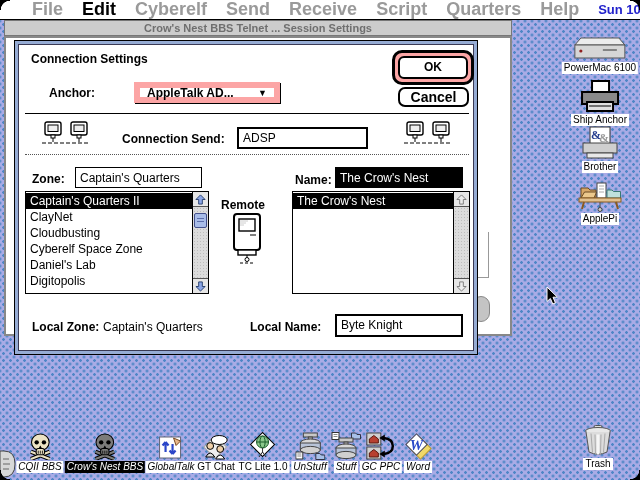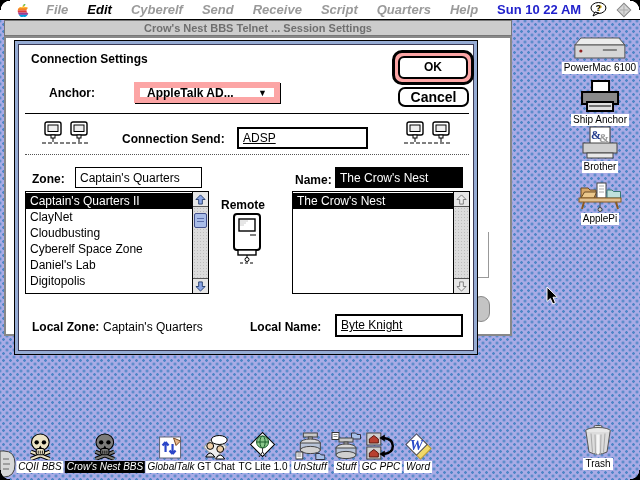--- a/index.html
+++ b/index.html
@@ -14,21 +14,21 @@
     background-size:7px 7px;
     background-position:0 0, 3.5px 3.5px;
   }
   
   .menubar {
     position:absolute; left:0; top:0; width:640px; height:20px;
     background:#fff; border-bottom:1px solid #000;
     display:flex; align-items:center; padding:0 8px; z-index:20;
   }
   .menubar .apple { margin:0 16px 0 8px; }
-  .menu-item { font-weight:bold; font-size:13px; margin-right:19px; color:#000; white-space:nowrap;font-style:italic; }
+  .menu-item { font-weight:bold; font-size:18px; margin-right:19px; color:#000; white-space:nowrap; }
   .menu-item.dim { color:#9a9a9a; }
   .menu-clock { margin-left:auto; font-weight:bold; font-size:13px; color:#2222cc; white-space:nowrap; }
   .menu-icon { margin-left:9px; }
   
   .titlebar {
     position:absolute; left:4px; top:20px; width:508px; height:16px;
     background:#cccccc; border:1px solid #777; z-index:1;
     text-align:center; font-size:11px; font-weight:bold; color:#6f6f6f; line-height:14px;
     white-space:nowrap; overflow:hidden;
   }
@@ -67,21 +67,21 @@
     font-weight:bold; font-size:12px;
   }
   .popup .arrow { margin-left:auto; font-size:9px; }
   .hr-solid { position:absolute; left:10px; top:72px; width:444px; border-top:1px solid #000; }
   .hr-dot   { position:absolute; left:10px; top:113px; width:444px; border-top:1px dotted #555; }
   .macs-left  { position:absolute; left:26px;  top:80px; }
   .macs-right { position:absolute; left:388px; top:80px; }
   .ct-label { position:absolute; left:107px; top:91px; }
   .field {
     background:#fff; border:2px solid #000; font-size:12px; padding:2px 4px;
-    white-space:nowrap; overflow:hidden;text-decoration:underline;
+    white-space:nowrap; overflow:hidden;
   }
   .ct-field { position:absolute; left:222px; top:86px; width:131px; height:22px; }
   .zone-label { position:absolute; left:17px; top:131px; }
   .zone-box { position:absolute; left:60px; top:126px; width:127px; height:21px;
     border:1px solid #000; font-size:12px; padding:3px 4px; white-space:nowrap; }
   .name-label { position:absolute; left:280px; top:132px; }
   .name-field { position:absolute; left:320px; top:126px; width:128px; height:21px;
     background:#000; border:1px solid #000; color:#fff; font-size:12px; padding:3px 4px; white-space:nowrap; }
   .remote-label { position:absolute; left:206px; top:157px; }
   .remote-mac { position:absolute; left:216px; top:172px; }

